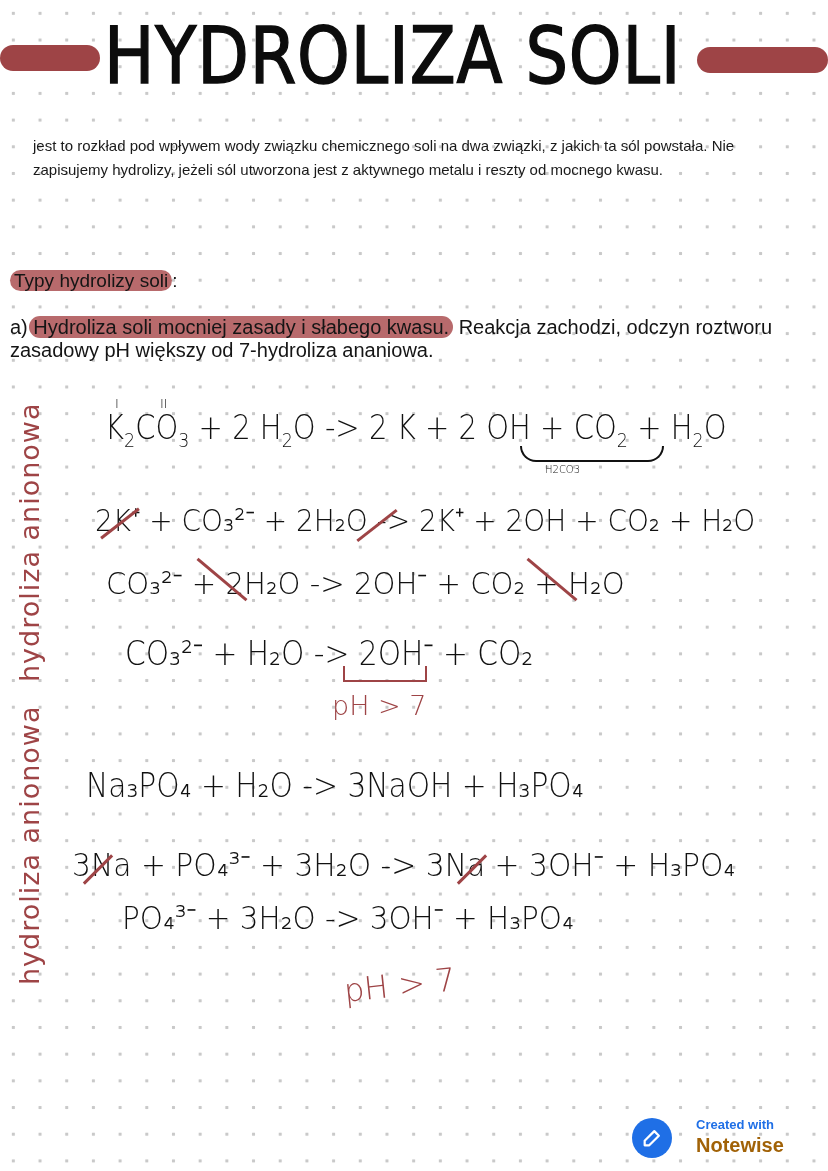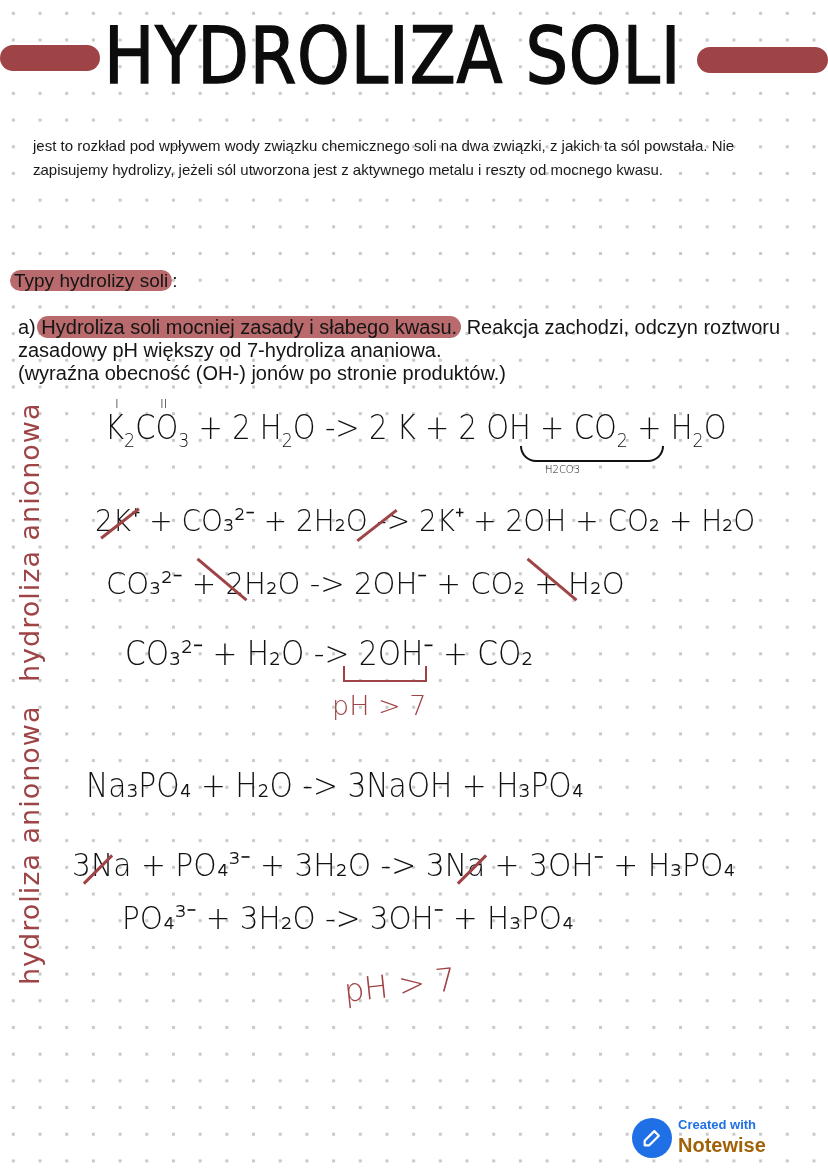--- a/index.html
+++ b/index.html
@@ -23,36 +23,36 @@
     }
     .body-text {
       position: absolute; left: 33px; top: 134px; width: 780px;
       font-family: "Liberation Sans", sans-serif; font-size: 15px; line-height: 24px; color: #1a1a1a;
     }
     .hl {
       background: #b86a6c; border-radius: 12px; padding: 0 4px; margin-left: -4px;
       box-decoration-break: clone;
     }
     .types-label { position: absolute; left: 14px; top: 268px; font-family: "Liberation Sans", sans-serif; font-size: 19px; line-height: 26px; }
-    .section-a { position: absolute; left: 18px; top: 316px; width: 800px; font-family: "Liberation Sans", sans-serif; font-size: 20px; line-height: 23px; }
+    .section-a { position: absolute; left: 10px; top: 316px; width: 800px; font-family: "Liberation Sans", sans-serif; font-size: 20px; line-height: 23px; }
     .hw {
       position: absolute; white-space: nowrap;
       font-family: "DejaVu Sans", sans-serif; font-weight: 300; color: #111;
       transform-origin: left center;
     }
     .hw sub, .hw sup { font-size: 60%; }
     .red { color: #9e4446; }
     .side {
       position: absolute; color: #9e4446; font-family: "DejaVu Sans", sans-serif;
       font-size: 27px; white-space: nowrap; transform: rotate(-90deg); transform-origin: left top;
       letter-spacing: 1px;
     }
     .brace { position: absolute; border: 2.5px solid #111; border-top: none; border-radius: 0 0 30px 30px; }
     .bracket { position: absolute; border: 2.5px solid #9e4446; border-top: none; }
-    .nw-badge { position: absolute; left: 632px; top: 1118px; display: flex; align-items: center; gap: 6px; }
+    .nw-badge { position: absolute; left: 632px; top: 1118px; display: flex; align-items: center; gap: 24px; }
     .nw-circle {
       width: 40px; height: 40px; border-radius: 50%; background: #1f6fe6;
       display: flex; align-items: center; justify-content: center;
     }
     .nw-small { font-family: "Liberation Sans", sans-serif; font-weight: 700; font-size: 13px; color: #1f6fe6; line-height: 14px; }
     .nw-big { font-family: "Liberation Sans", sans-serif; font-weight: 700; font-size: 20px; color: #a16207; line-height: 26px; }
   </style>
 </head>
 <body>
 
@@ -61,21 +61,20 @@
 <div class="title">HYDROLIZA SOLI</div>
 
 <div class="body-text">jest to rozkład pod wpływem wody związku chemicznego soli na dwa związki, z jakich ta sól powstała. Nie zapisujemy hydrolizy, jeżeli sól utworzona jest z aktywnego metalu i reszty od mocnego kwasu.</div>
 
 <div class="types-label">
   <span class="hl">Typy hydrolizy soli</span><span>:</span>
 </div>
 
 <div class="section-a">
   <span>a) </span><span class="hl">Hydroliza soli mocniej zasady i słabego kwasu.</span><span> Reakcja zachodzi, odczyn roztworu zasadowy pH większy od 7-hydroliza ananiowa.</span><br>
-  <span>(wyraźna obecność (OH-) jonów po stronie produktów.)</span>
 </div>
 
 <div class="side" style="left:14px; top:682px;">hydroliza anionowa</div>
 <div class="side" style="left:14px; top:985px;">hydroliza anionowa</div>
 
 <div class="hw" style="left:115px; top:396px; font-size:13px;">I</div>
 <div class="hw" style="left:160px; top:396px; font-size:13px;">II</div>
 <div class="hw" style="left:105px; top:408px; font-size:33px; transform:scaleX(0.88);">
   <span>K</span><sub>2</sub><span>CO</span><sub>3</sub><span> + 2 H</span><sub>2</sub><span>O</span><span> -&gt; </span><span>2 K + 2 OH + </span><span>CO</span><sub>2</sub><span> + H</span><sub>2</sub><span>O</span>
 </div>

